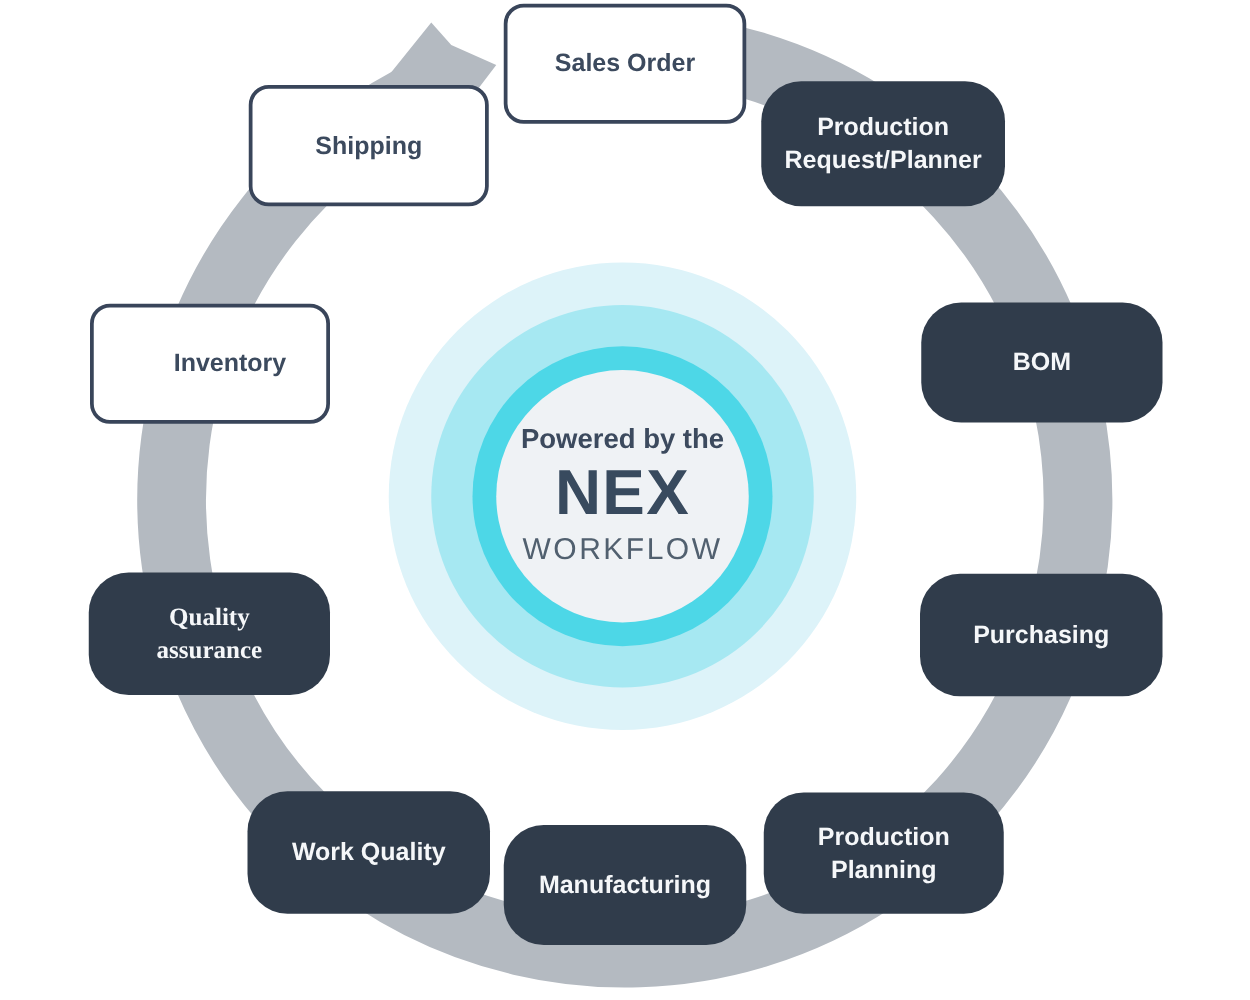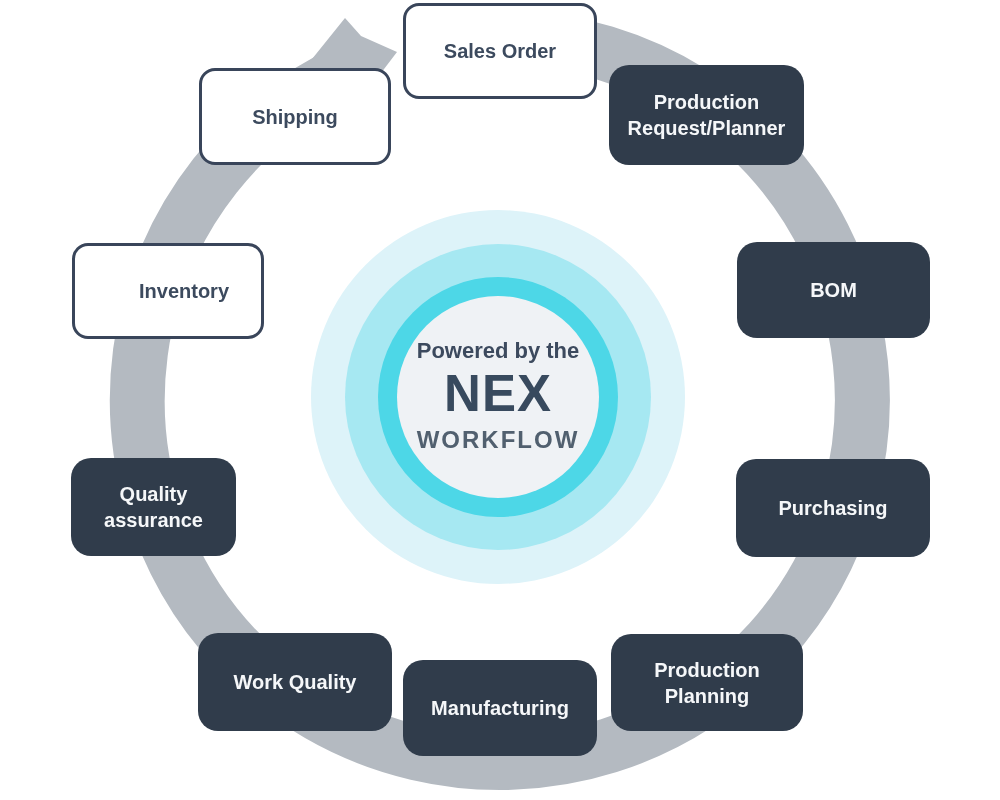--- a/index.html
+++ b/index.html
@@ -30,21 +30,21 @@
     text-align:center;
     font-weight:bold;
     font-size:20px;line-height:26px;
     white-space:pre-line;
     box-sizing:border-box;
     z-index:3;
   }
   .node.dark{
     background:var(--dark-node);
     color:var(--text-light);
-    border-radius:20px;
+    border-radius:32px;
   }
   .node.light{
     background:var(--light-node-bg);
     color:var(--text-dark);
     border:3px solid var(--node-border);
     border-radius:16px;
   }
   .center-label{
     position:absolute;
     left:348px;top:338px;width:300px;
@@ -55,21 +55,21 @@
   .center-label .tagline{
     font-size:22px;line-height:26px;font-weight:bold;
     color:var(--text-dark);
   }
   .center-label .brand{
     font-size:51px;line-height:60px;font-weight:800;
     letter-spacing:1px;
     color:#384a5e;
   }
   .center-label .subtitle{
-    font-size:24px;line-height:28px;font-weight:700;
+    font-size:24px;line-height:28px;font-weight:400;
     letter-spacing:2px;
     color:var(--subtitle-color);
     margin-top:2px;
   }
 </style>
 </head>
 <body>
 
 <div class="stage">
 
@@ -100,20 +100,20 @@
 
   <div class="node dark" style="left:737px;top:242px;width:193px;height:96px;">BOM</div>
 
   <div class="node dark" style="left:611px;top:634px;width:192px;height:97px;">Production
 Planning</div>
 
   <div class="node dark" style="left:403px;top:660px;width:194px;height:96px;">Manufacturing</div>
 
   <div class="node dark" style="left:198px;top:633px;width:194px;height:98px;">Work Quality</div>
 
-  <div class="node dark" style="left:71px;top:458px;width:165px;height:98px;">Quality
+  <div class="node dark" style="left:71px;top:458px;width:193px;height:98px;font-family:Liberation Serif, serif;">Quality
 assurance</div>
 
   <div class="node light" style="left:72px;top:243px;width:192px;height:96px;padding-left:32px;">Inventory</div>
 
   <div class="node light" style="left:199px;top:68px;width:192px;height:97px;">Shipping</div>
 
 </div>
 
 </body></html>

